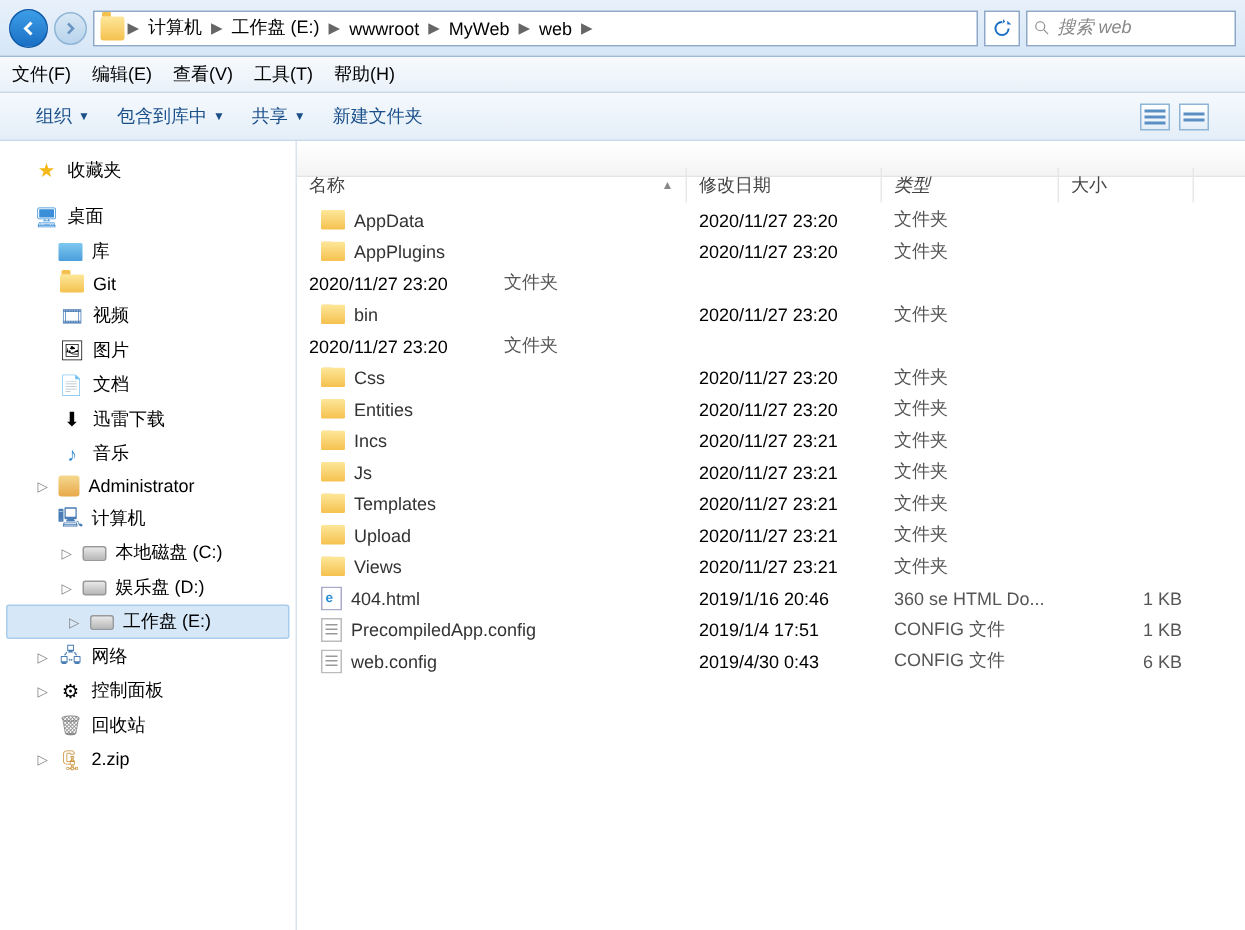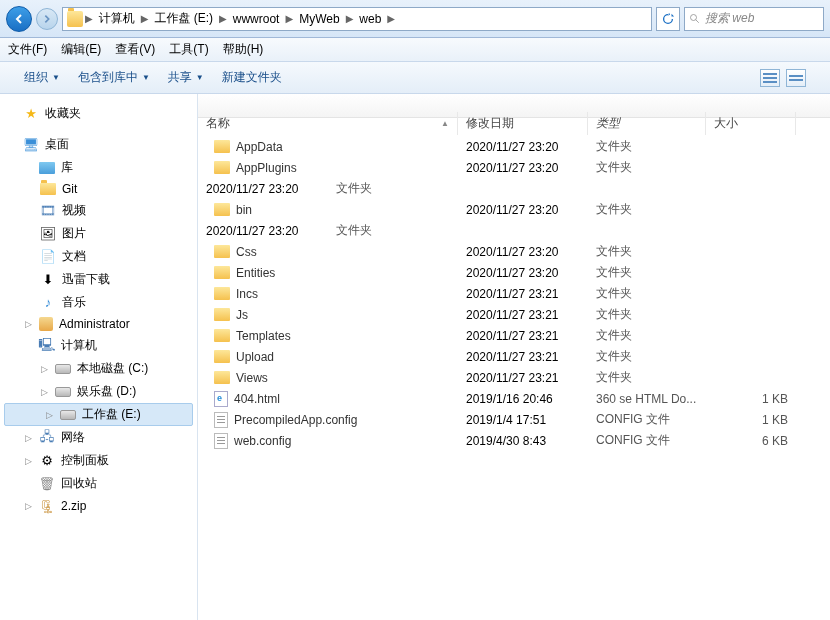--- a/index.html
+++ b/index.html
@@ -382,19 +382,19 @@
           </div>
           <div class="cell date">2019/1/4 17:51</div>
           <div class="cell type">CONFIG 文件</div>
           <div class="cell size">1 KB</div>
         </div>
         <div class="row">
           <div class="cell name">
             <span class="fic config"></span>
             <span>web.config</span>
           </div>
-          <div class="cell date">2019/4/30 8:43</div>
+          <div class="cell date">2019/4/30 0:43</div>
           <div class="cell type">CONFIG 文件</div>
           <div class="cell size">6 KB</div>
         </div>
       </div>
   </div>
 </div>
 
 </body></html>

